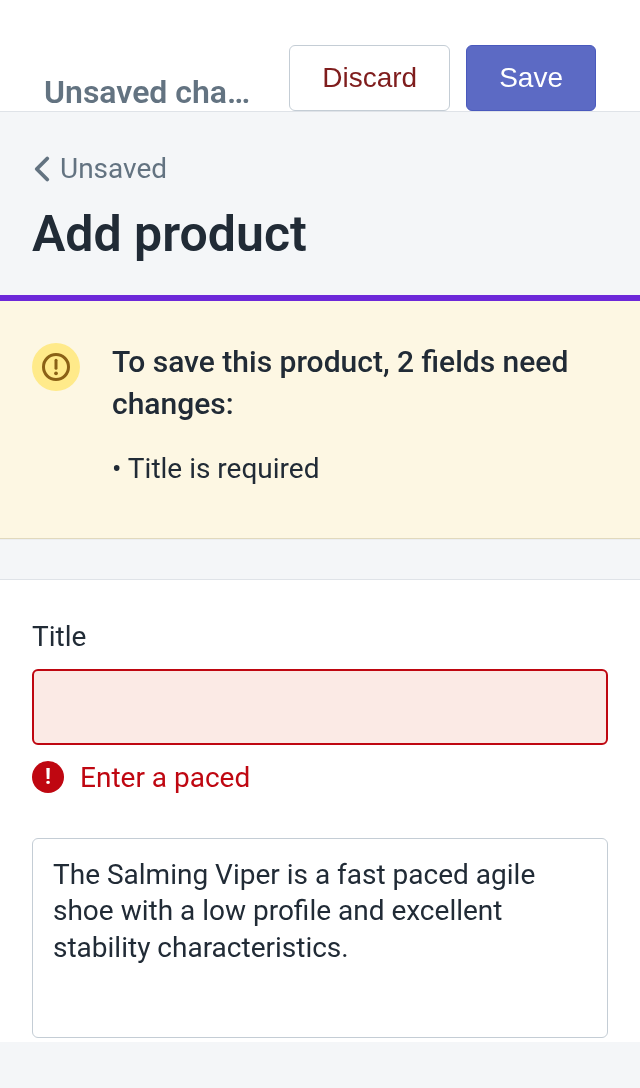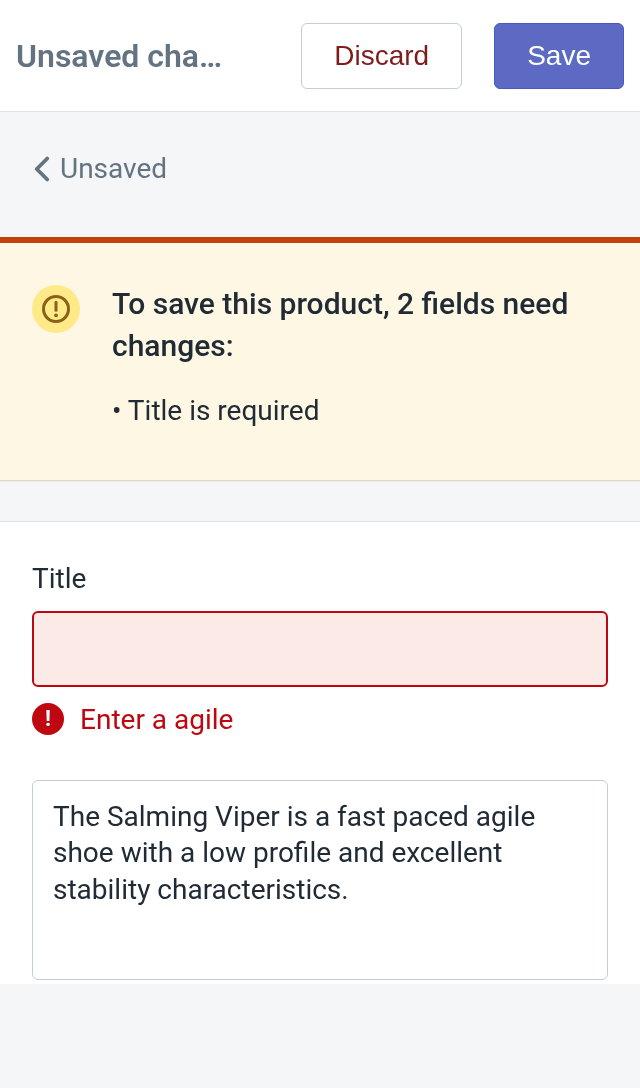--- a/index.html
+++ b/index.html
@@ -9,22 +9,22 @@
     width: 640px;
     height: 1088px;
     overflow: hidden;
     color: #212b36;
   }
   .topbar {
     background: #ffffff;
     border-bottom: 1px solid #dfe3e8;
     height: 112px;
     display: flex;
-    align-items: center;
-    padding: 0 16px;
+    align-items: flex-end;
+    padding: 0 44px;
     gap: 16px;
   }
   .topbar-title {
     flex: 1;
     font-size: 32px;
     font-weight: 600;
     color: #637381;
     white-space: nowrap;
     overflow: hidden;
     text-overflow: ellipsis;
@@ -39,21 +39,20 @@
   }
   .btn-discard {
     background: #ffffff;
     color: #7f1d1d;
     border: 1px solid #c4cdd5;
   }
   .btn-save {
     background: #5c6ac4;
     color: #ffffff;
     border: 1px solid #4959bd;
-    margin-left: 16px;
   }
   .page-head {
     padding: 40px 32px 32px 32px;
   }
   .breadcrumb {
     display: inline-flex;
     align-items: center;
     gap: 8px;
     color: #637381;
     font-size: 28px;
@@ -61,21 +60,21 @@
     margin-bottom: 20px;
   }
   .breadcrumb svg { width: 20px; height: 28px; }
   .page-title {
     font-size: 50px;
     font-weight: 600;
     color: #212b36;
   }
   .banner {
     background: #fdf7e3;
-    border-top: 6px solid #c2410c;
+    border-top: 6px solid #6d28d9;
     border-bottom: 1px solid #e1d9bd;
     box-shadow: 0 1px 0 rgba(0,0,0,0.03);
     padding: 40px 32px 48px 32px;
     display: flex;
     align-items: flex-start;
     gap: 32px;
   }
   .banner-icon-wrap {
     width: 48px;
     height: 48px;
@@ -172,20 +171,21 @@
   <button class="btn btn-save">Save</button>
 </div>
 
 <div class="page-head">
   <div class="breadcrumb">
     <svg viewBox="0 0 10 16" fill="none">
       <path d="M8 2 L2 8 L8 14" stroke="#637381" stroke-width="2.2" stroke-linecap="round" stroke-linejoin="round"></path>
     </svg>
     <span>Unsaved</span>
   </div>
+  <h1 class="page-title">Add product</h1>
 </div>
 
 <div class="banner">
   <div class="banner-icon-wrap">
     <svg width="30" height="30" viewBox="0 0 24 24" fill="none">
       <circle cx="12" cy="12" r="10" stroke="#8a6116" stroke-width="2.4"></circle>
       <line x1="12" y1="6.5" x2="12" y2="13" stroke="#8a6116" stroke-width="2.4" stroke-linecap="round"></line>
       <circle cx="12" cy="17" r="1.5" fill="#8a6116"></circle>
     </svg>
   </div>
@@ -198,20 +198,20 @@
 </div>
 
 <div class="card">
   <div class="field">
     <label class="field-label">Title</label>
     <input class="input input-error" type="text" value="" style="">
     <div class="error-row">
       <div class="error-icon">
           <span>!</span>
         </div>
-      <span>Enter a agile</span>
+      <span>Enter a paced</span>
     </div>
   </div>
 
   <div class="field">
     <textarea class="input" style="">The Salming Viper is a fast paced agile shoe with a low profile and excellent stability characteristics.</textarea>
   </div>
 </div>
 
 </body></html>

